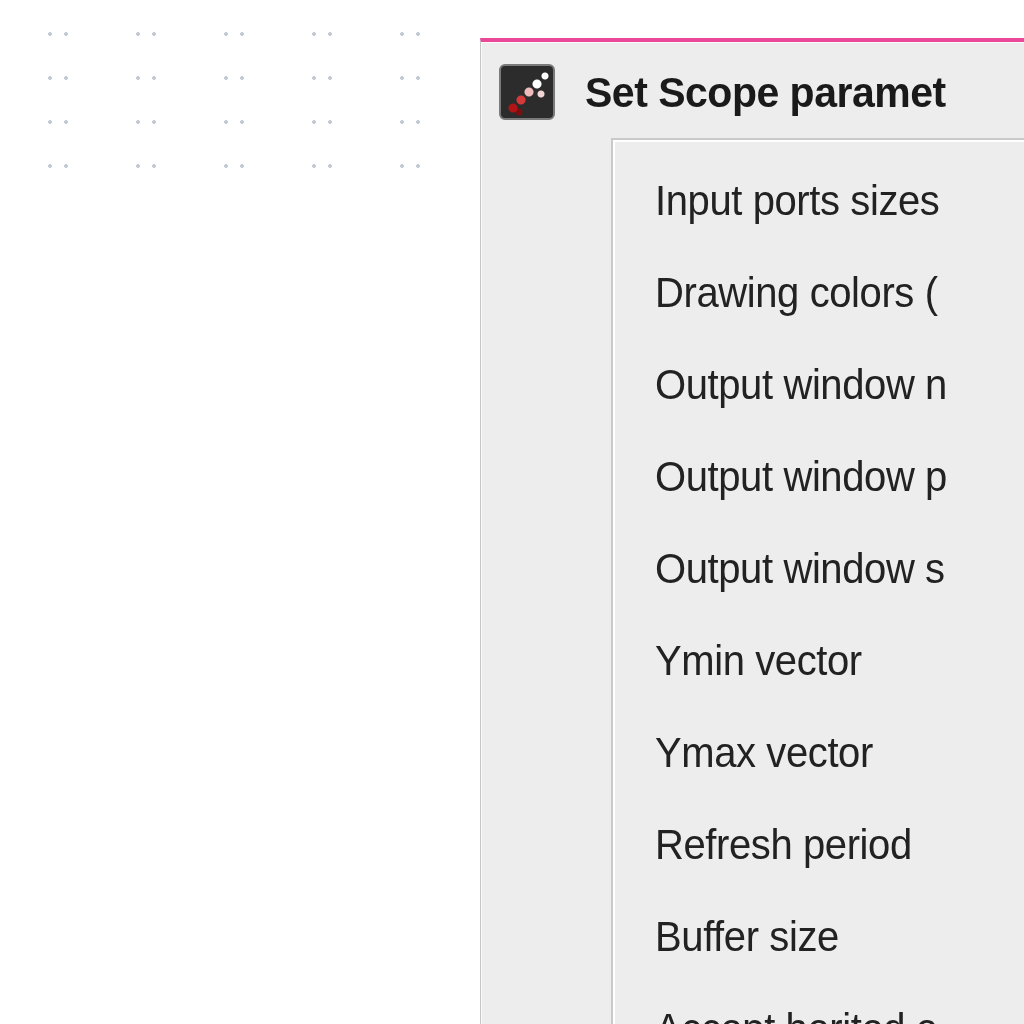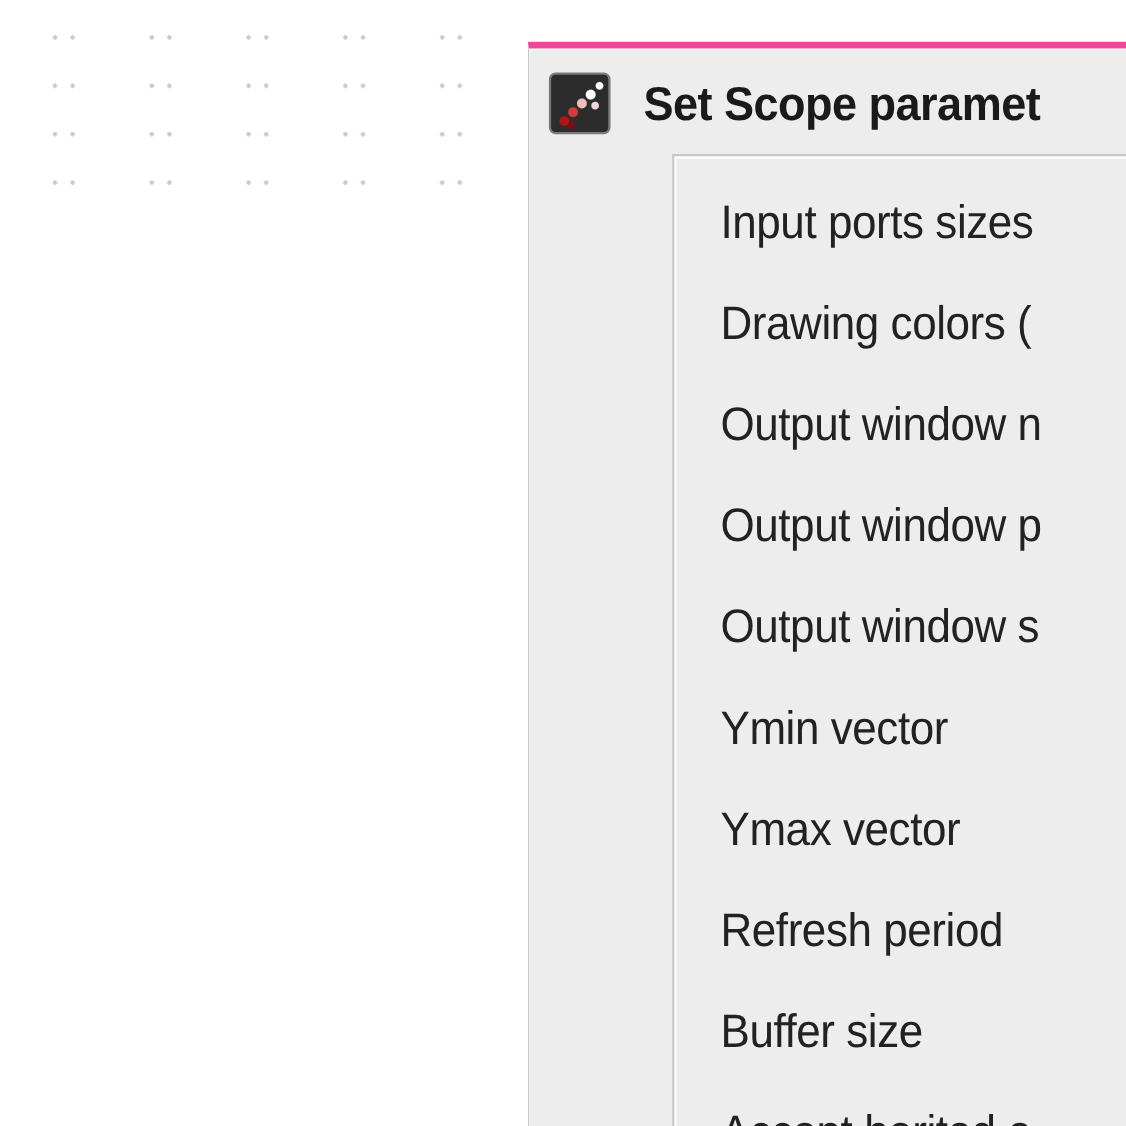--- a/index.html
+++ b/index.html
@@ -37,21 +37,21 @@
   }
 
   
   .dialog {
     position: absolute;
     left: 480px;
     top: 38px;
     right: 0;
     bottom: 0;
     background: #ededed;
-    border-top: 6px solid #ec4899;
+    border-top: 4px solid #ec4899;
     border-left: 1px solid #c6c6c6;
     box-shadow: inset 1px 1px 0 #fafafa;
   }
 
   .title-row {
     position: absolute;
     left: 18px;
     top: 22px;
     right: 0;
     display: flex;

